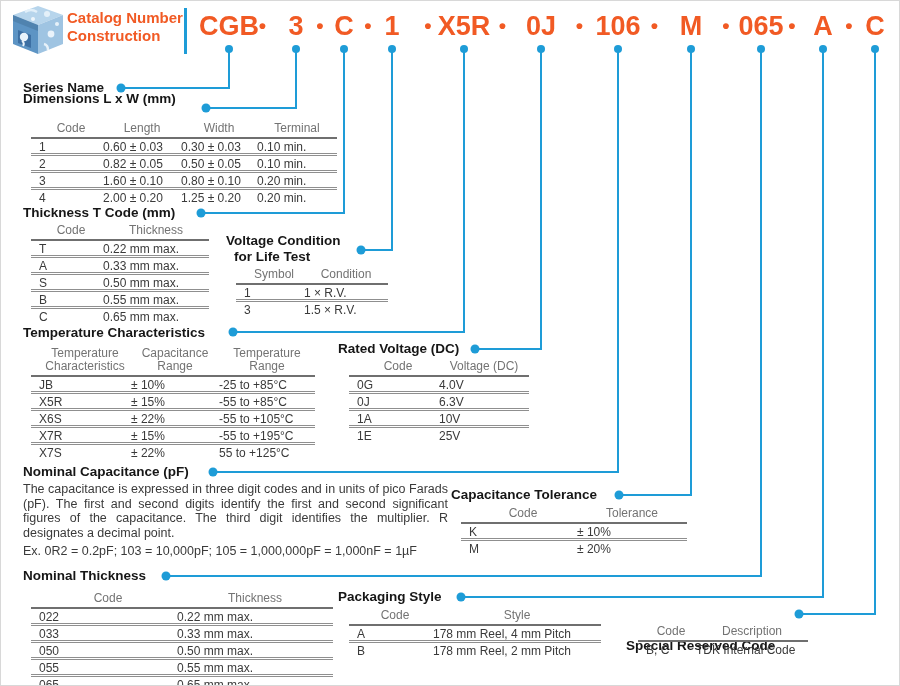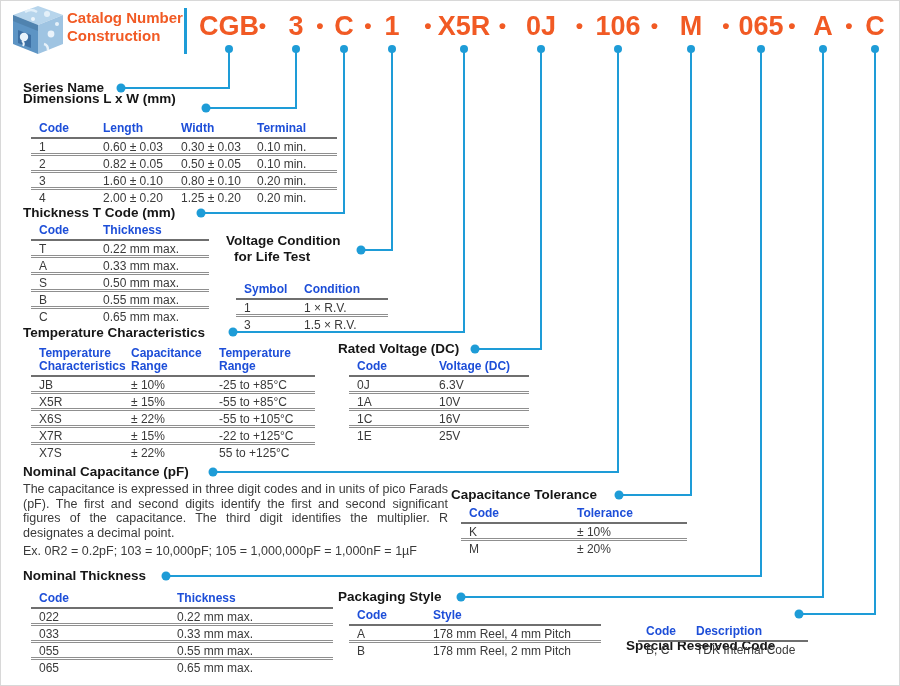--- a/index.html
+++ b/index.html
@@ -17,21 +17,21 @@
   .cat-seg { position:absolute; top:10px; transform:translateX(-50%);
              font-size:27px; font-weight:bold; color:#F15A24; white-space:nowrap; }
   .cat-dot { position:absolute; top:13px; transform:translateX(-50%);
              font-size:21px; font-weight:bold; color:#F15A24; }
   
   #connectors { position:absolute; left:0; top:0; pointer-events:none; }
   
   .sec { position:absolute; font-size:13.5px; font-weight:bold; color:#161616; white-space:nowrap; }
   
   table.doc { position:absolute; border-collapse:collapse; table-layout:fixed; }
-  table.doc th { color:#1d4ed8; font-weight:bold; font-size:12px; text-align:left;
+  table.doc th { color:#737373; font-weight:normal; font-size:12px; text-align:center;
                  line-height:13px; padding:2px 0 2px; border-bottom:2px solid #6f6f6f; }
   table.doc td { color:#3a3a3a; font-size:12px; text-align:left;
                  line-height:12px; padding:2px 0 0; border-bottom:3px double #8f8f8f; }
   table.doc tr:last-child td { border-bottom:none; }
   table.doc th:first-child, table.doc td:first-child { padding-left:8px; }
   
   .para { position:absolute; left:22px; top:481px; width:425px; font-size:12.5px;
           line-height:14.5px; color:#3a3a3a; text-align:justify; }
   .example { position:absolute; left:22px; top:543px; width:440px; font-size:12.5px;
              color:#3a3a3a; white-space:nowrap; }
@@ -208,21 +208,21 @@
         <tr>
           <td>B</td>
           <td>0.55 mm max.</td>
         </tr>
         <tr>
           <td>C</td>
           <td>0.65 mm max.</td>
         </tr>
       </tbody>
     </table>
-  <table class="doc" style="left:235px; top:265px; width:152px;margin-top:15px;">
+  <table class="doc" style="left:235px; top:265px; width:152px;">
       <colgroup>
         <col style="width: 68px;">
         <col style="width: 84px;">
       </colgroup>
       <thead>
         <tr>
           <th>Symbol</th>
           <th>Condition</th>
         </tr>
       </thead>
@@ -262,21 +262,21 @@
           <td>-55 to +85°C</td>
         </tr>
         <tr>
           <td>X6S</td>
           <td>± 22%</td>
           <td>-55 to +105°C</td>
         </tr>
         <tr>
           <td>X7R</td>
           <td>± 15%</td>
-          <td>-22 to +125°C</td>
+          <td>-55 to +195°C</td>
         </tr>
         <tr>
           <td>X7S</td>
           <td>± 22%</td>
           <td>55 to +125°C</td>
         </tr>
       </tbody>
     </table>
   <table class="doc" style="left:348px; top:357px; width:180px;">
       <colgroup>
@@ -284,32 +284,32 @@
         <col style="width: 90px;">
       </colgroup>
       <thead>
         <tr>
           <th>Code</th>
           <th>Voltage (DC)</th>
         </tr>
       </thead>
       <tbody>
         <tr>
+          <td>0G</td>
+          <td>4.0V</td>
+        </tr>
+        <tr>
           <td>0J</td>
           <td>6.3V</td>
         </tr>
         <tr>
           <td>1A</td>
           <td>10V</td>
         </tr>
         <tr>
-          <td>1C</td>
-          <td>16V</td>
-        </tr>
-        <tr>
           <td>1E</td>
           <td>25V</td>
         </tr>
       </tbody>
     </table>
   <table class="doc" style="left:460px; top:504px; width:226px;">
       <colgroup>
         <col style="width: 116px;">
         <col style="width: 110px;">
       </colgroup>
@@ -344,20 +344,24 @@
       <tbody>
         <tr>
           <td>022</td>
           <td>0.22 mm max.</td>
         </tr>
         <tr>
           <td>033</td>
           <td>0.33 mm max.</td>
         </tr>
         <tr>
+          <td>050</td>
+          <td>0.50 mm max.</td>
+        </tr>
+        <tr>
           <td>055</td>
           <td>0.55 mm max.</td>
         </tr>
         <tr>
           <td>065</td>
           <td>0.65 mm max.</td>
         </tr>
       </tbody>
     </table>
   <table class="doc" style="left:348px; top:606px; width:252px;">

